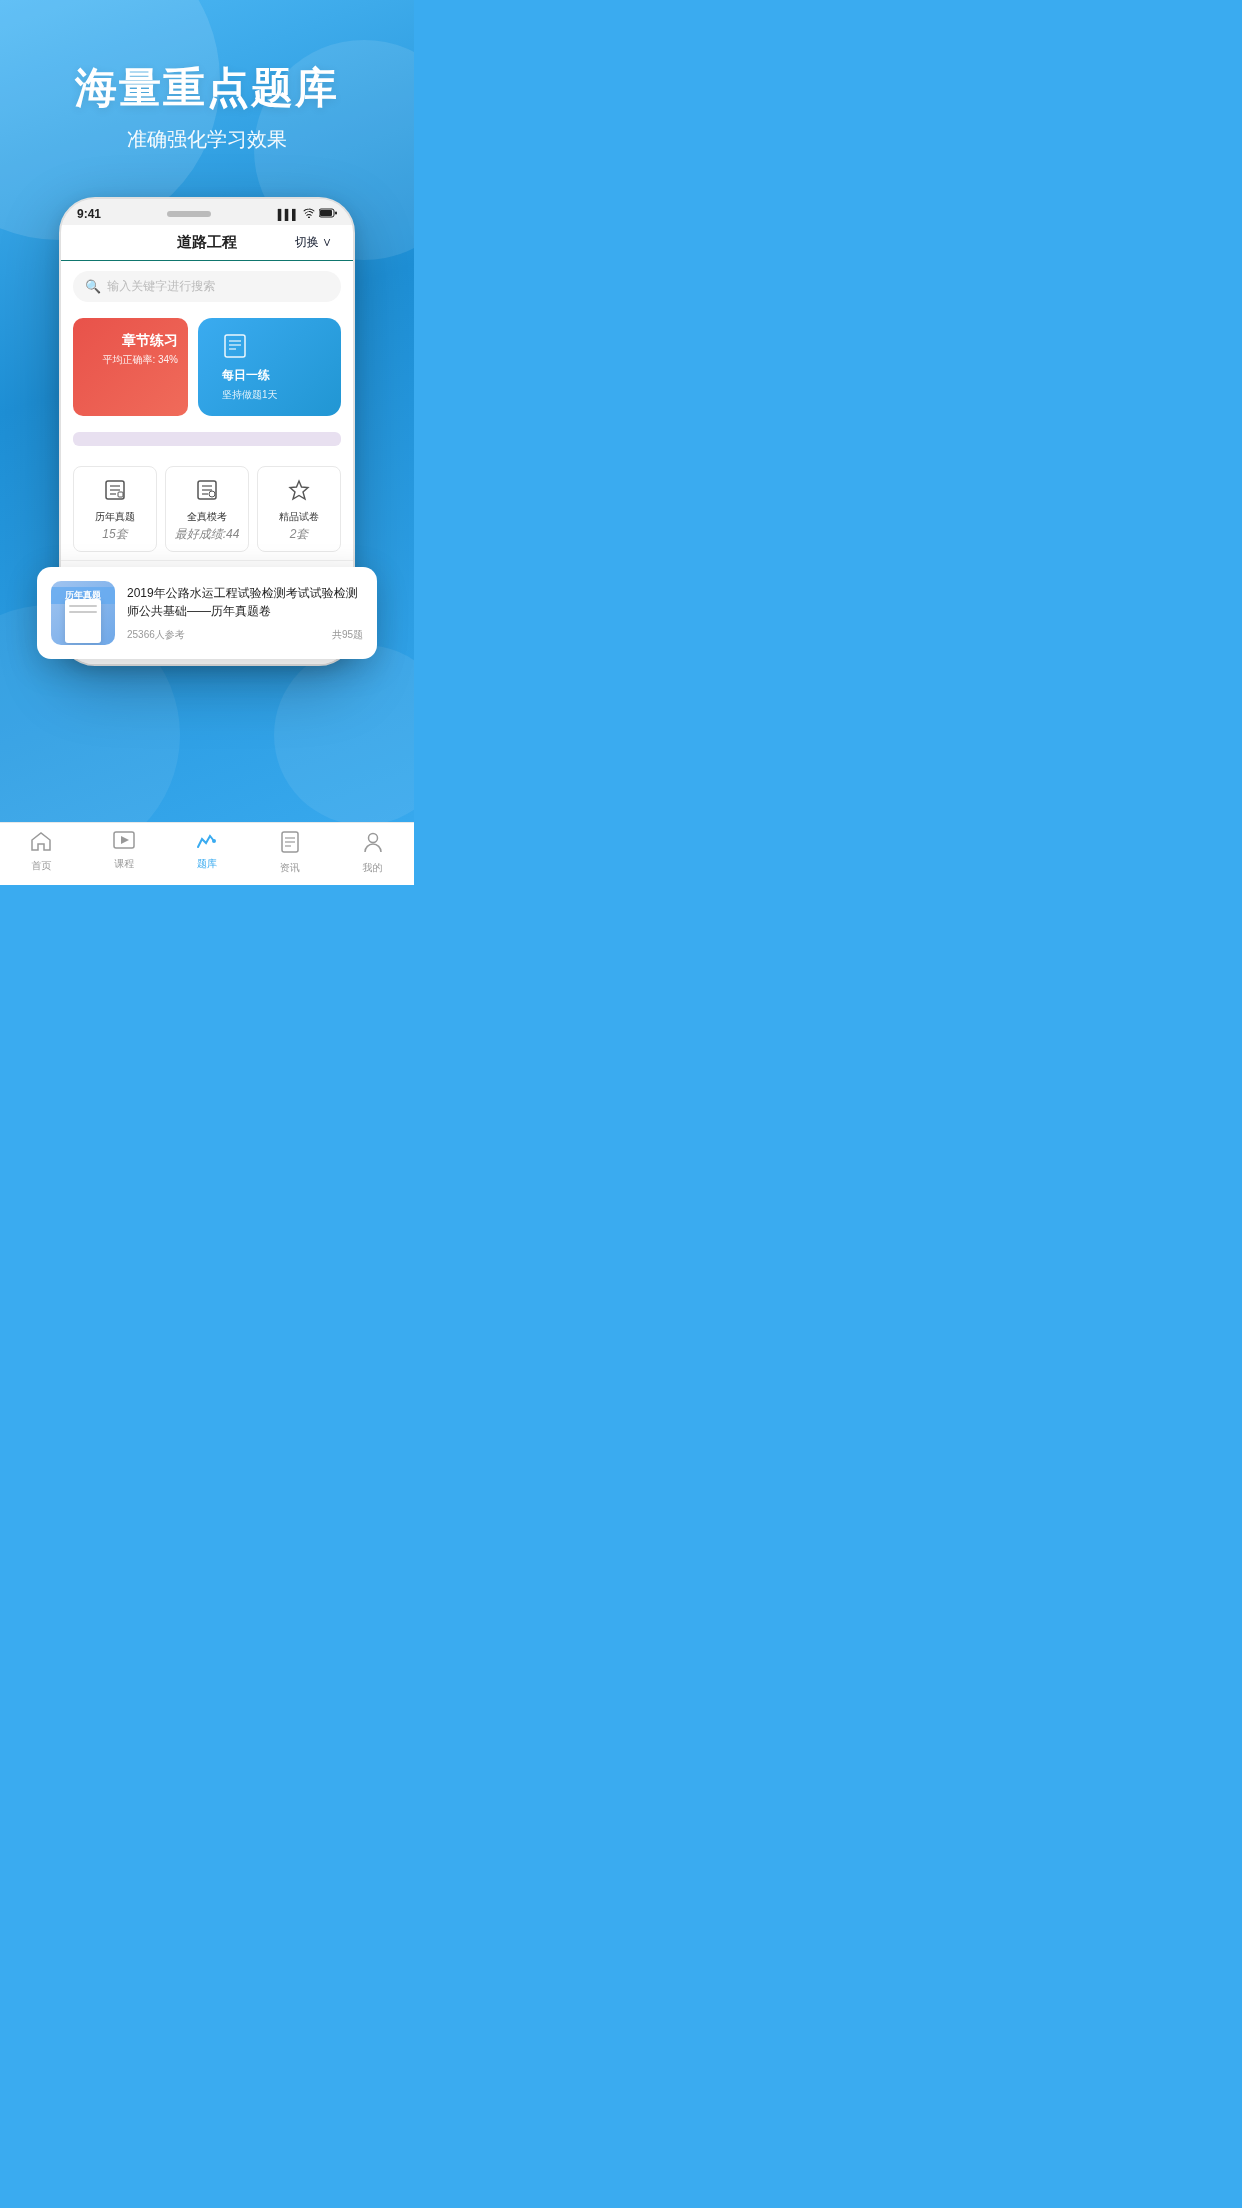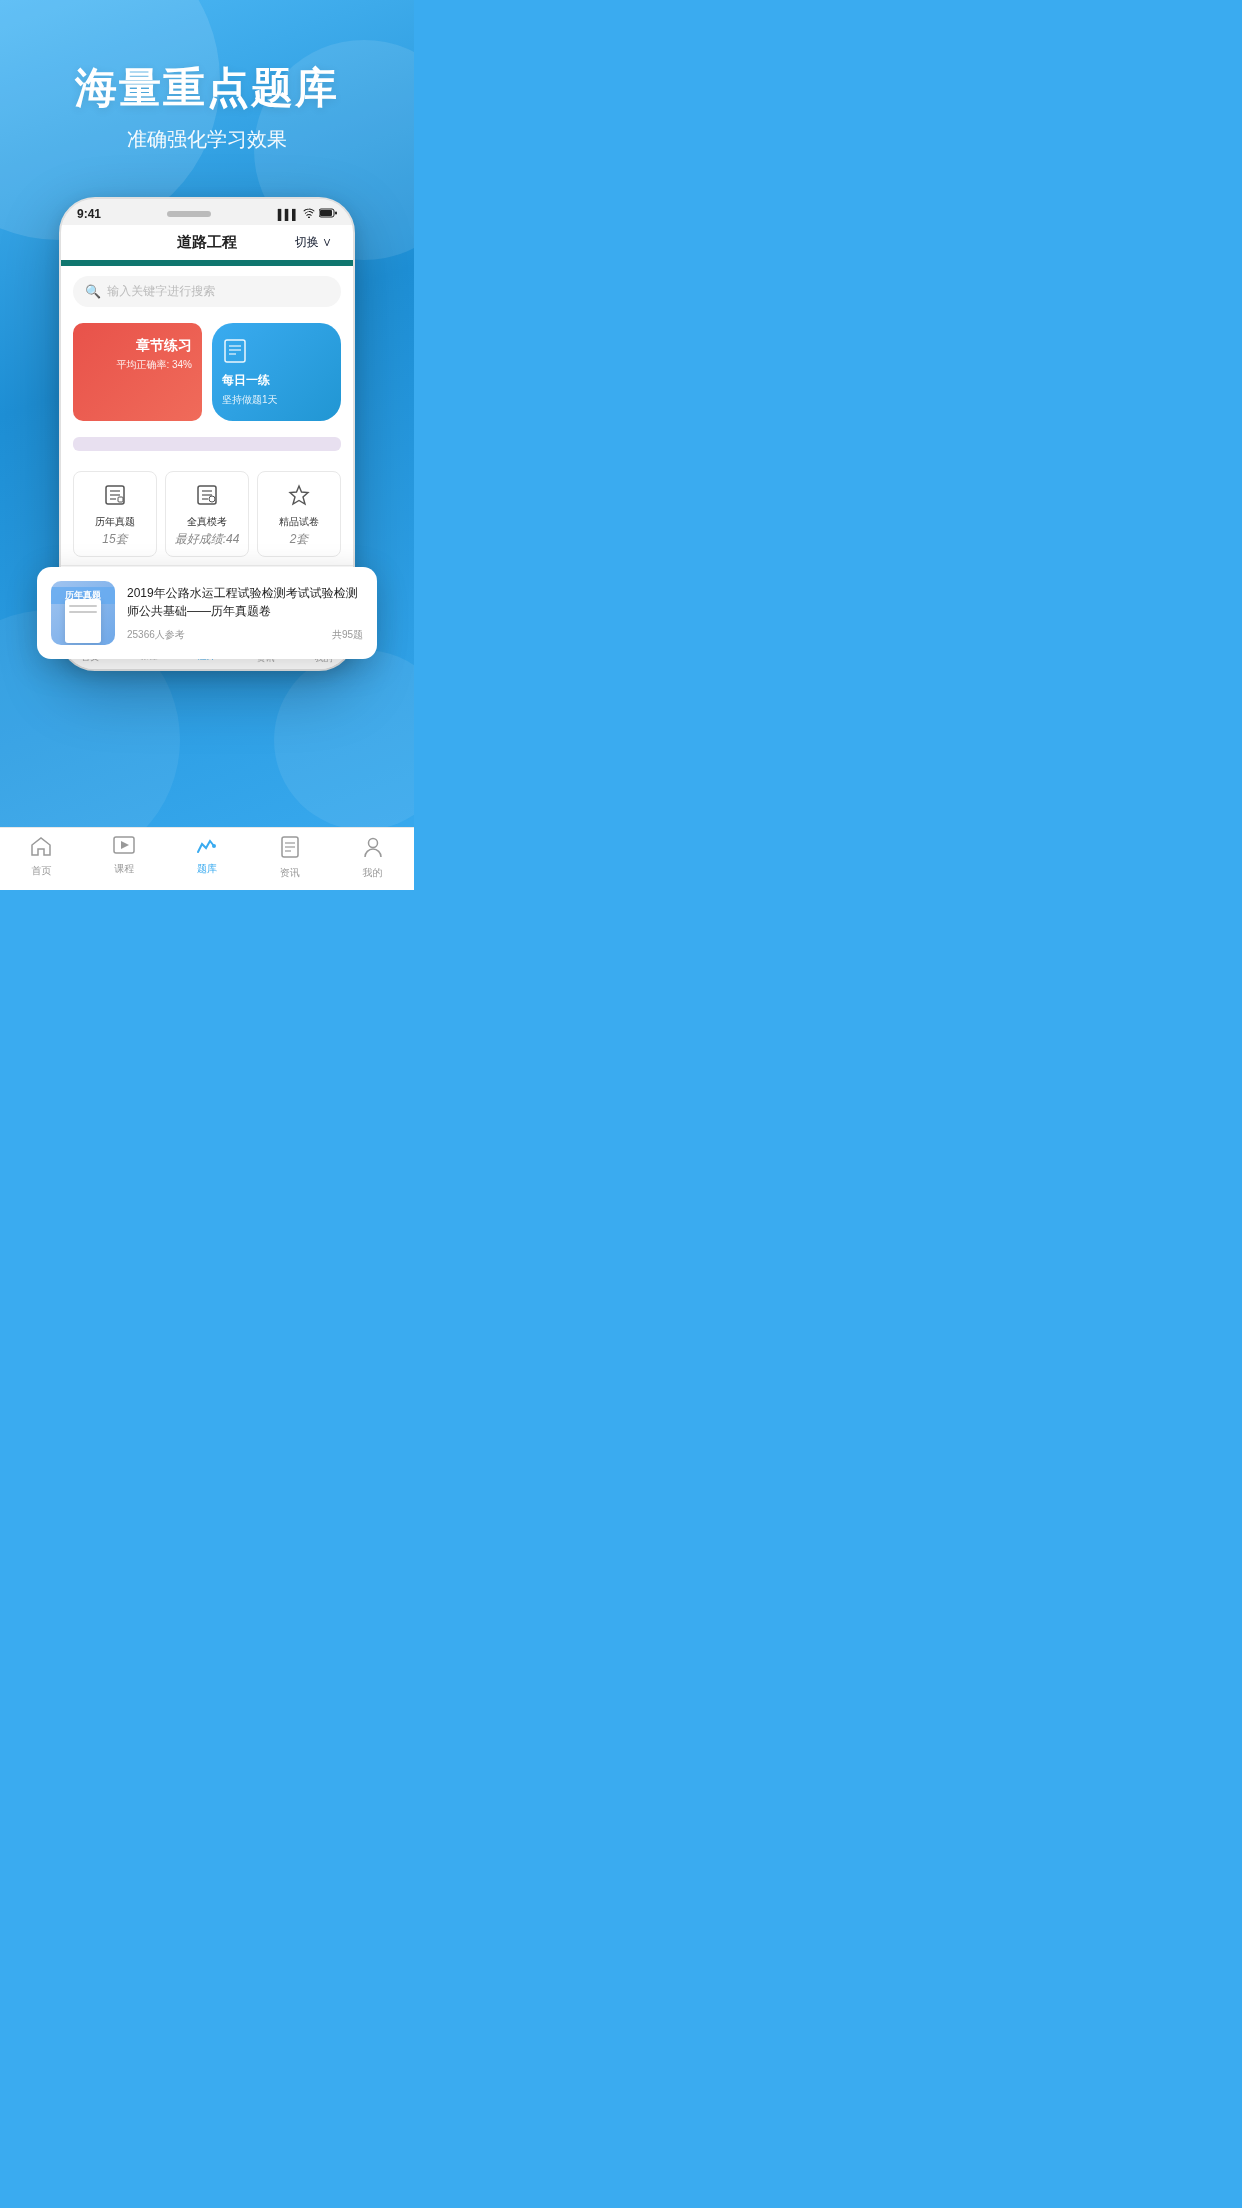--- a/index.html
+++ b/index.html
@@ -110,21 +110,21 @@
     }
     .phone-screen {
       background: #fff;
       min-height: 420px;
     }
     .phone-header {
       display: flex;
       align-items: center;
       justify-content: center;
       padding: 8px 16px;
-      border-bottom: 6px solid #0f766e;
+      border-bottom: 1px solid #0f766e;
       position: relative;
     }
     .phone-header .title {
       font-size: 15px;
       font-weight: 600;
       color: #222;
     }
     .phone-header .switch-btn {
       position: absolute;
       right: 21px;
@@ -159,22 +159,22 @@
       border-radius: 10px;
       padding: 14px 10px;
       color: #fff;
       text-align: right;
     }
     .card-red .card-title { font-size: 14px; font-weight: 700; }
     .card-red .card-sub { font-size: 10px; margin-top: 3px; opacity: 0.9; }
     .card-blue {
       flex: 1;
       background: linear-gradient(135deg, #3aabf0, #2196d3);
-      border-radius: 21px;
-      padding: 14px 10px;
+      border-radius: 14px;
+      padding: 14px 24px;
       color: #fff;
       display: flex;
       flex-direction: column;
       align-items: flex-start;
       gap: 4px;
     }
     .card-blue-icon { font-size: 20px; opacity: 0.9; }
     .card-blue .card-title { font-size: 12px; font-weight: 700; }
     .card-blue .card-sub { font-size: 10px; opacity: 0.85; }
 

